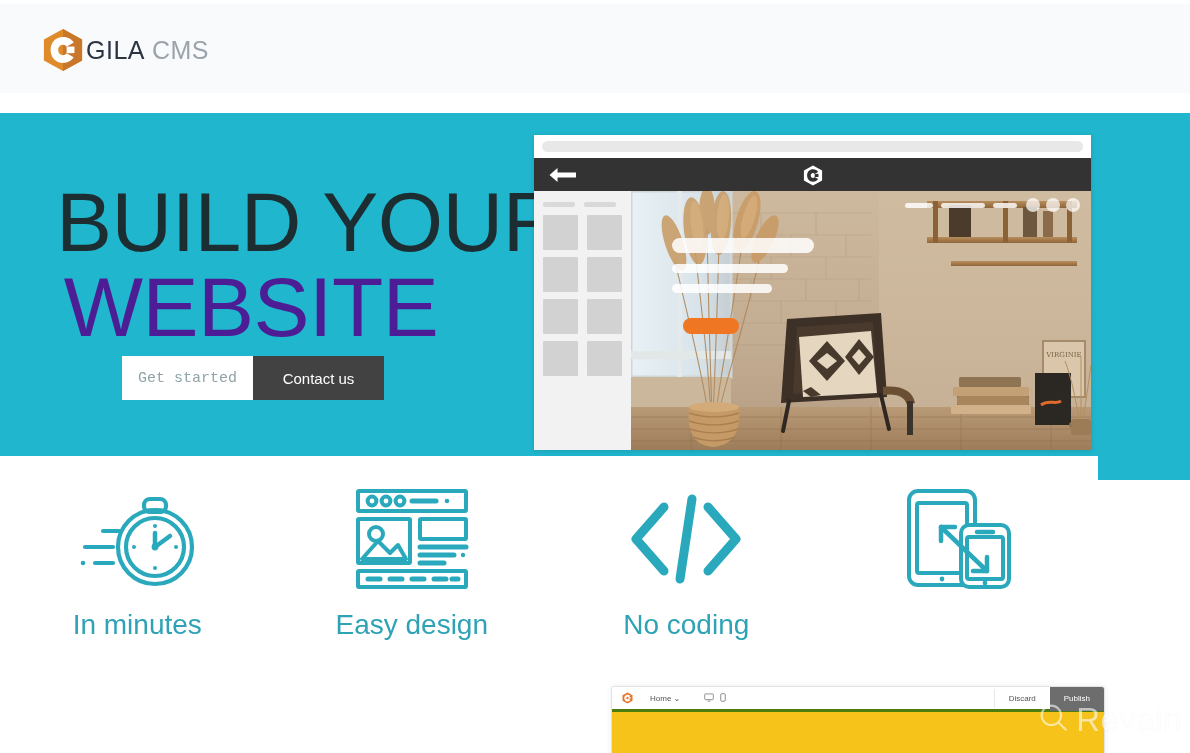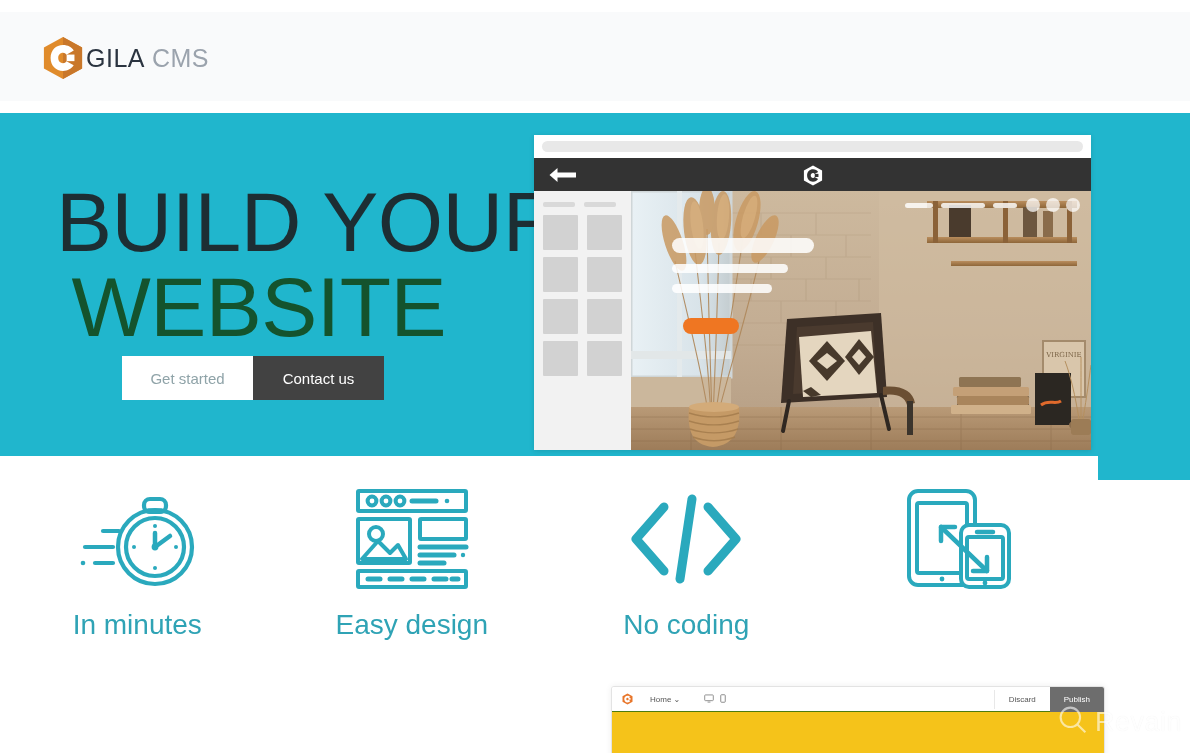--- a/index.html
+++ b/index.html
@@ -17,21 +17,21 @@
     position: relative;
     width: 1190px;
     height: 753px;
     background: #ffffff;
     overflow: hidden;
   }
 
   
   .header {
     position: absolute;
-    left: 0; top: 12px;
+    left: 0; top: 4px;
     width: 1190px; height: 89px;
     background: #f9fafb;
     display: flex;
     align-items: center;
   }
 
   .brand {
     position: absolute;
     left: 42px; top: 24px;
     display: flex;
@@ -98,41 +98,41 @@
     display: block;
     color: #1d2e33;
     font-size: 84px;
     font-weight: 300;
     line-height: 0.94;
     letter-spacing: -0.5px;
     white-space: nowrap;
   }
   .hero-line2 {
     display: block;
-    color: #14532d;
+    color: #4c1d95;
     font-size: 84px;
     font-weight: 400;
     line-height: 1.0;
     letter-spacing: -0.5px;
-    text-align: right;
+    text-align: center;
     white-space: nowrap;
     padding-right: 30px;
     margin-top: 3px;
   }
 
   .hero-actions {
     position: absolute;
     left: 122px; top: 243px;
     display: flex;
   }
   .btn-get-started {
     background: #ffffff;
     color: #8fa3a8;
     border: none;
-    font-family: Liberation Sans, sans-serif;
+    font-family: Liberation Mono, monospace;
     font-size: 15px;
     width: 131px; height: 44px;
     cursor: pointer;
   }
   .btn-contact-us {
     background: #424242;
     color: #ffffff;
     border: none;
     font-family: inherit;
     font-size: 15px;
@@ -267,21 +267,21 @@
     border: 1px solid #e3e3e3;
     border-radius: 3px 3px 0 0;
     box-shadow: 0 0 6px rgba(0,0,0,.07);
     overflow: hidden;
   }
   .editor-toolbar {
     height: 25px;
     display: flex;
     align-items: center;
     background: #ffffff;
-    border-bottom: 1px solid #4d7c0f;
+    border-bottom: 3px solid #4d7c0f;
     font-size: 8px;
     color: #555;
   }
   .editor-logo { padding: 0 9px 0 10px; display: flex; align-items: center; }
   .editor-home {
     padding: 0 8px;
     color: #555;
     white-space: nowrap;
     cursor: pointer;
   }
@@ -316,21 +316,21 @@
     position: absolute;
     right: 8px; bottom: 14px;
     display: flex;
     align-items: center;
     gap: 7px;
     pointer-events: none;
     opacity: .62;
   }
   .watermark-text {
     color: rgba(255,255,255,.95);
-    font-size: 27px;
+    font-size: 33px;
     font-weight: 400;
     letter-spacing: .5px;
     text-shadow: 0 0 1px rgba(0,0,0,.12);
   }
 </style>
 </head>
 <body>
 
 <div class="page">
 

